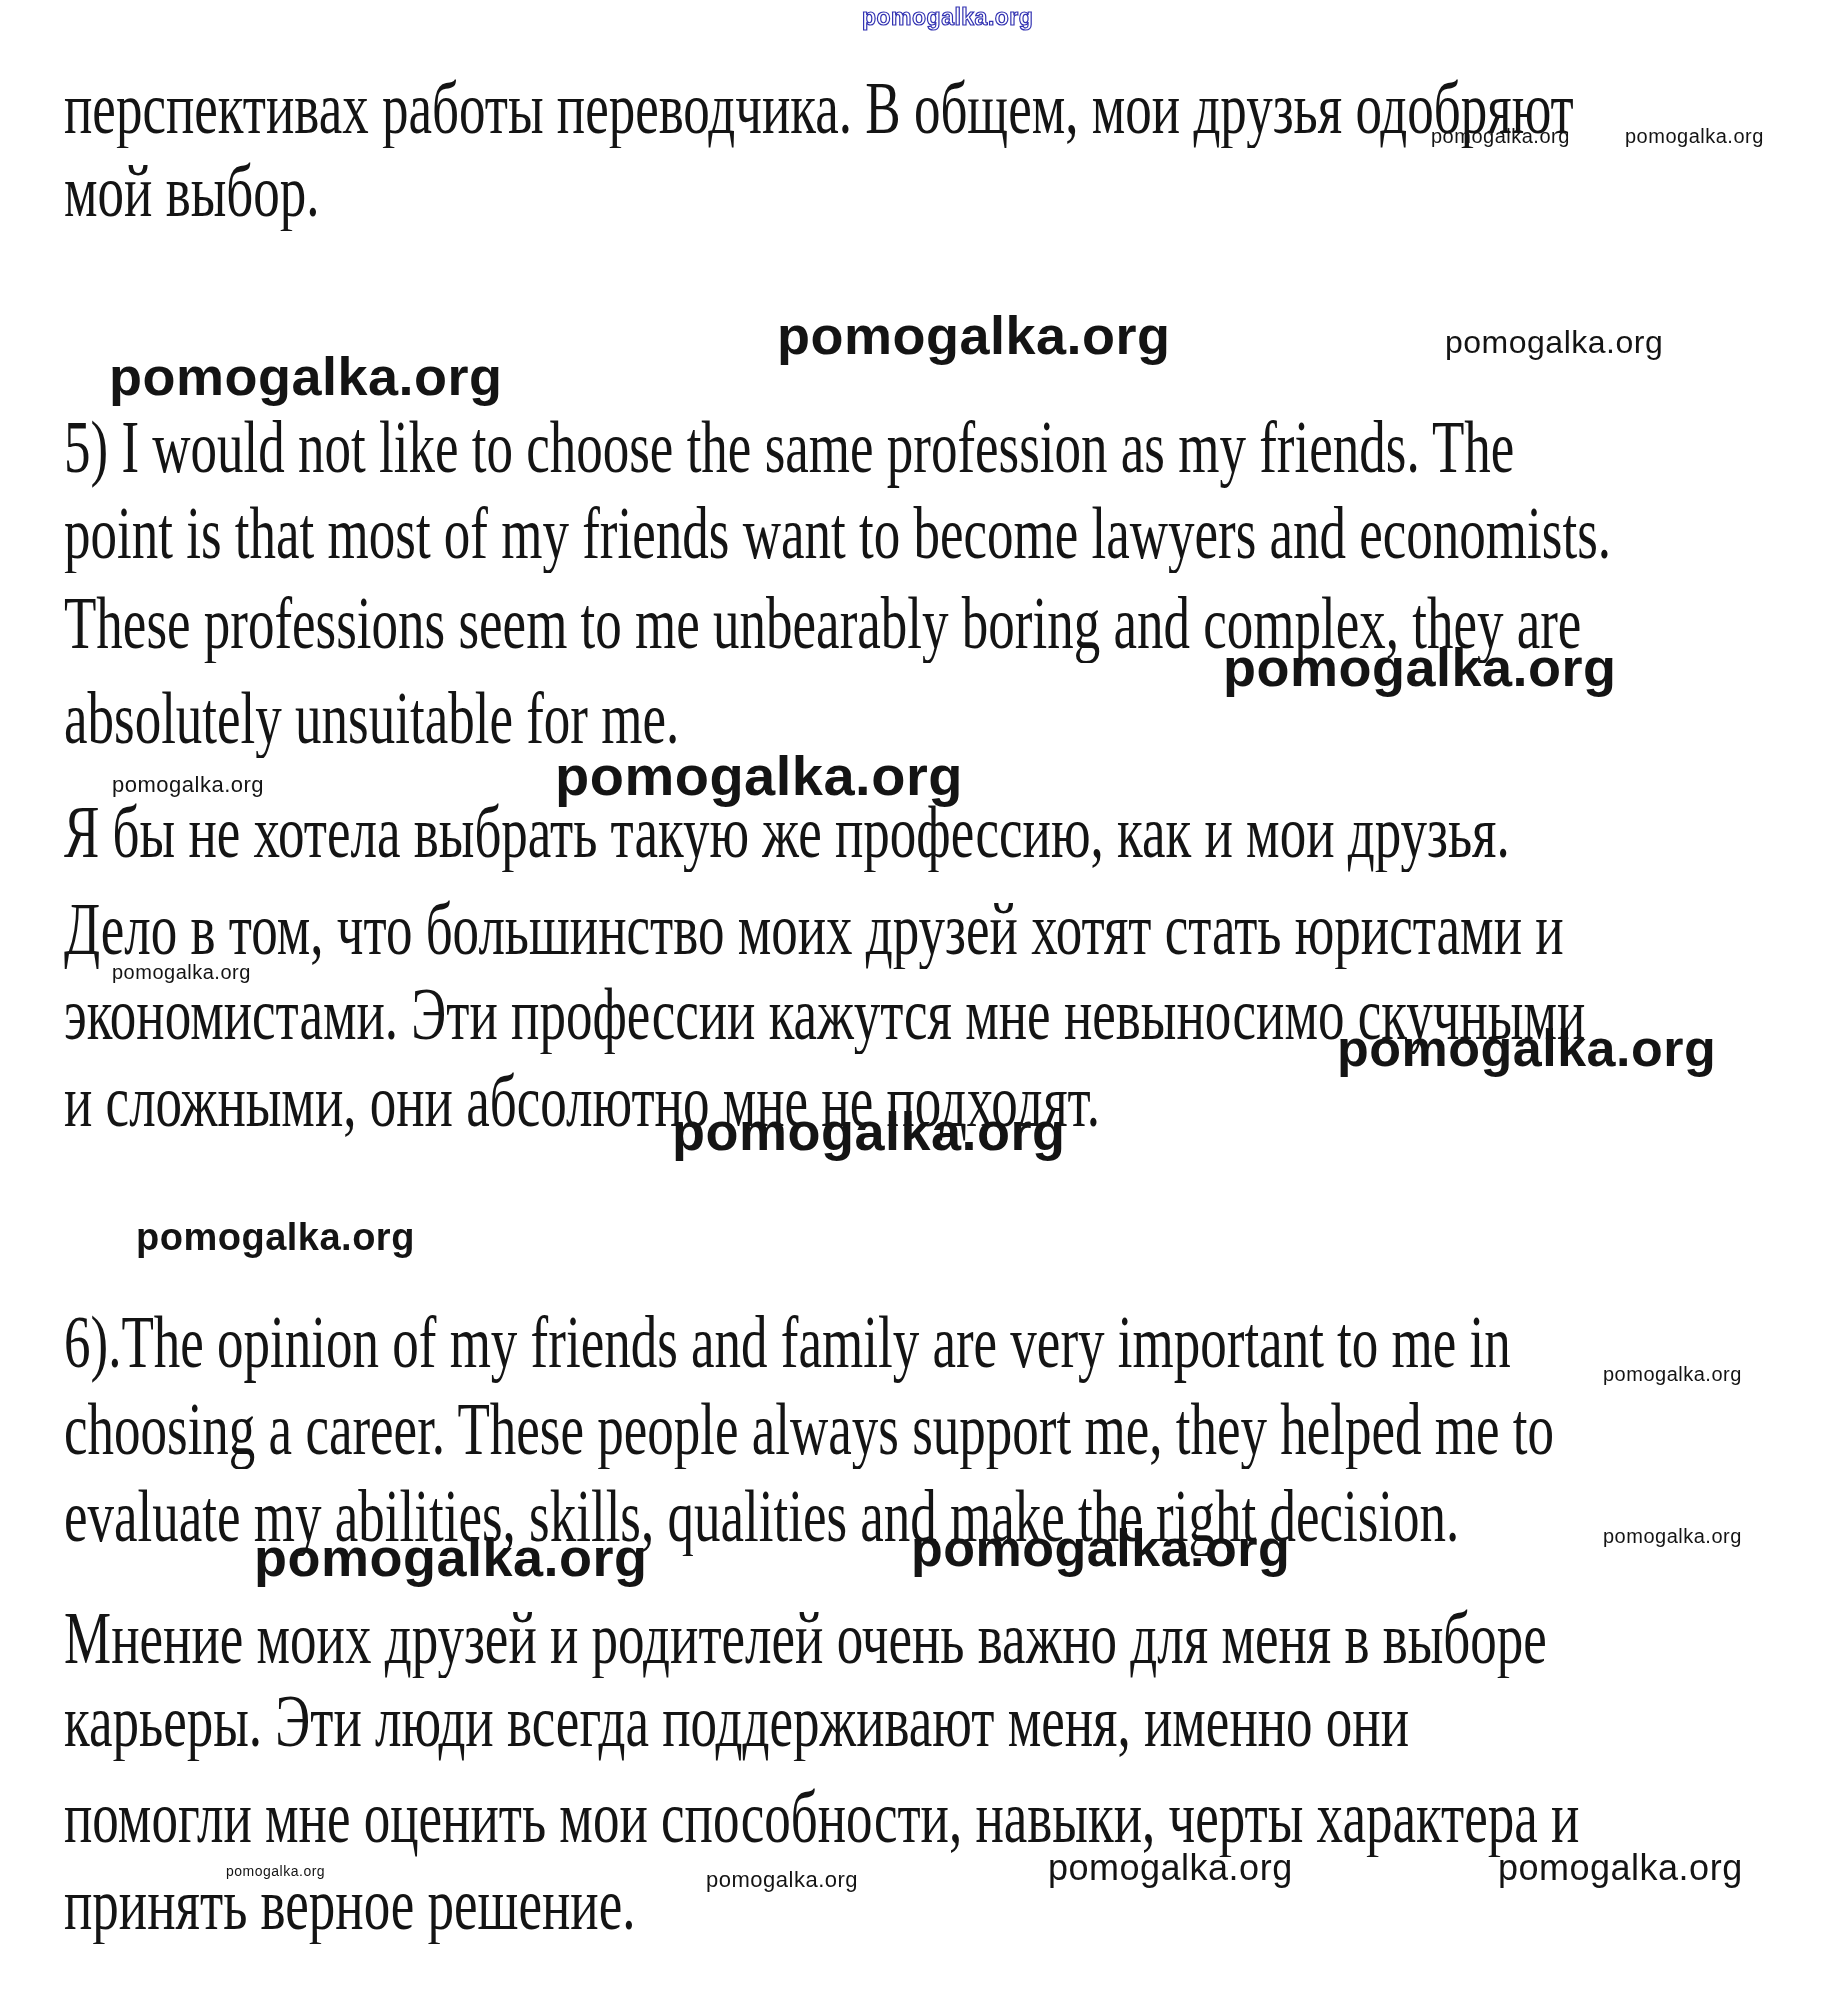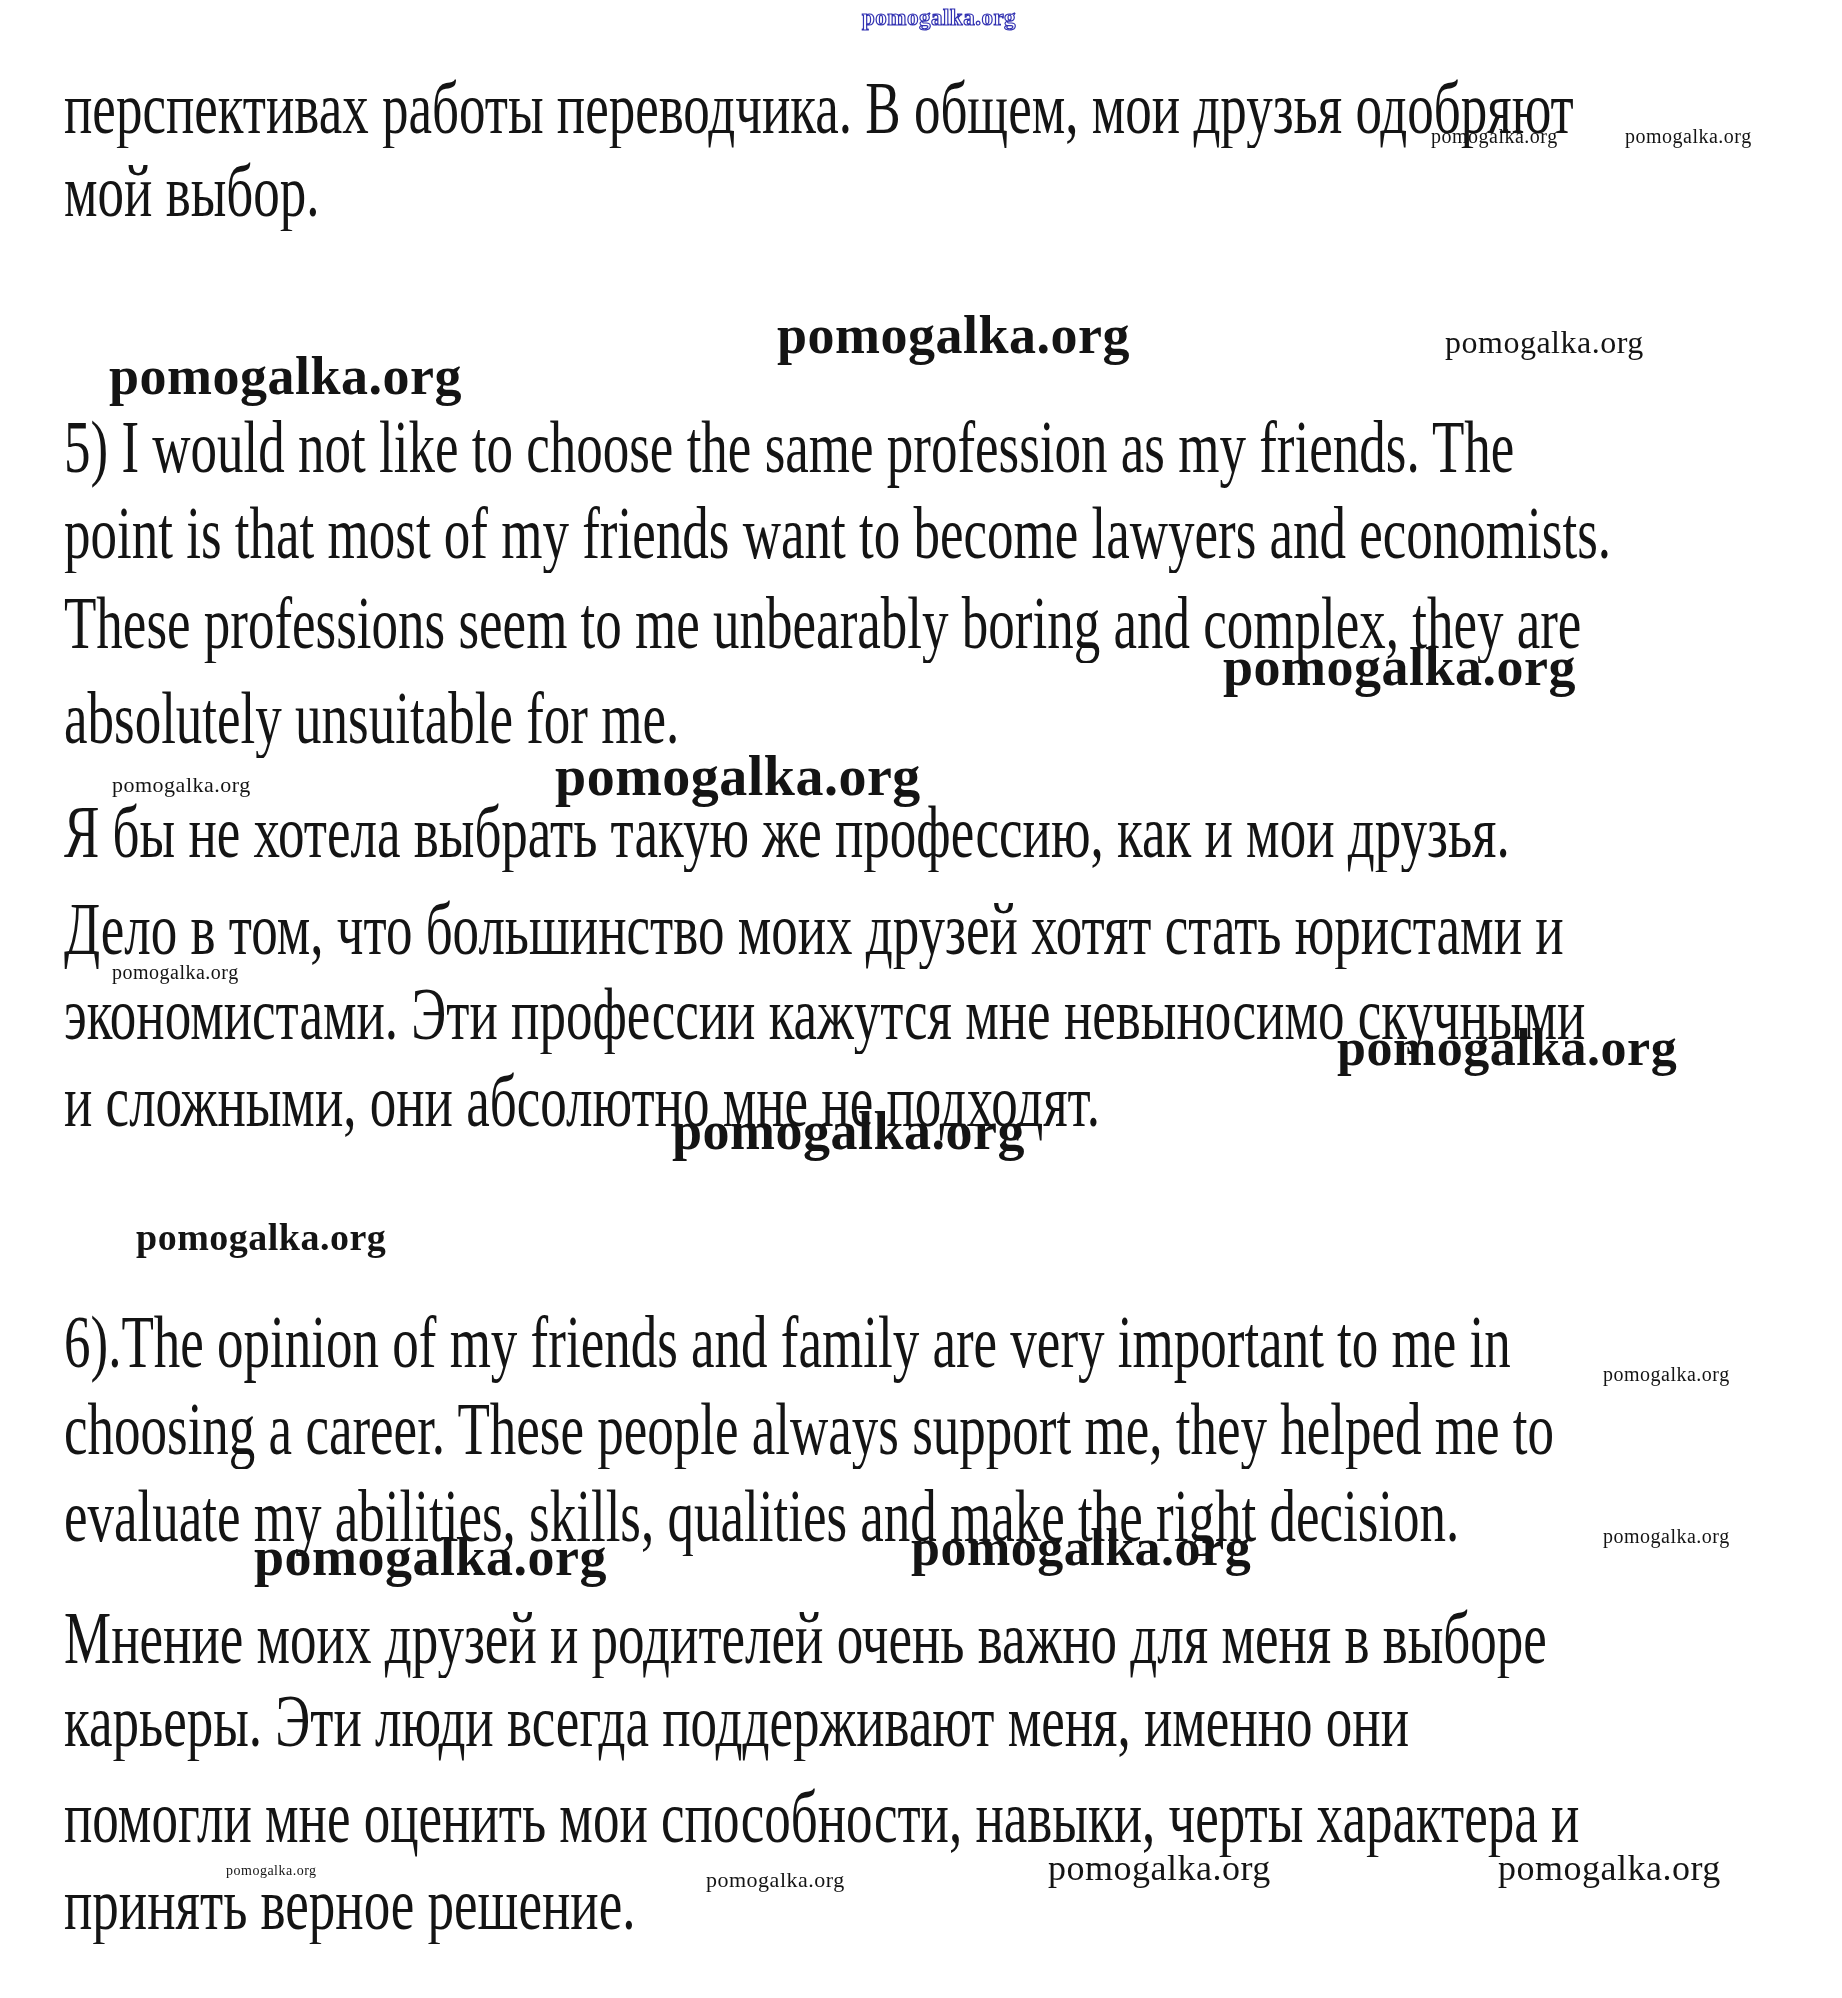--- a/index.html
+++ b/index.html
@@ -19,21 +19,21 @@
     font-size:53px;
     line-height:1;
     white-space:nowrap;
     color:#161616;
     transform:scale(1,1.38);
     transform-origin:0 0;
   }
   
   .wm{
     position:absolute;
-    font-family:Liberation Serif, serif;
+    font-family:Liberation Sans, sans-serif;
     line-height:1;
     white-space:nowrap;
     color:#141414;
     letter-spacing:0.5px;
   }
   .wm.b{font-weight:700;}
   .wm-blue{
     font-weight:700;
   }
 </style>

